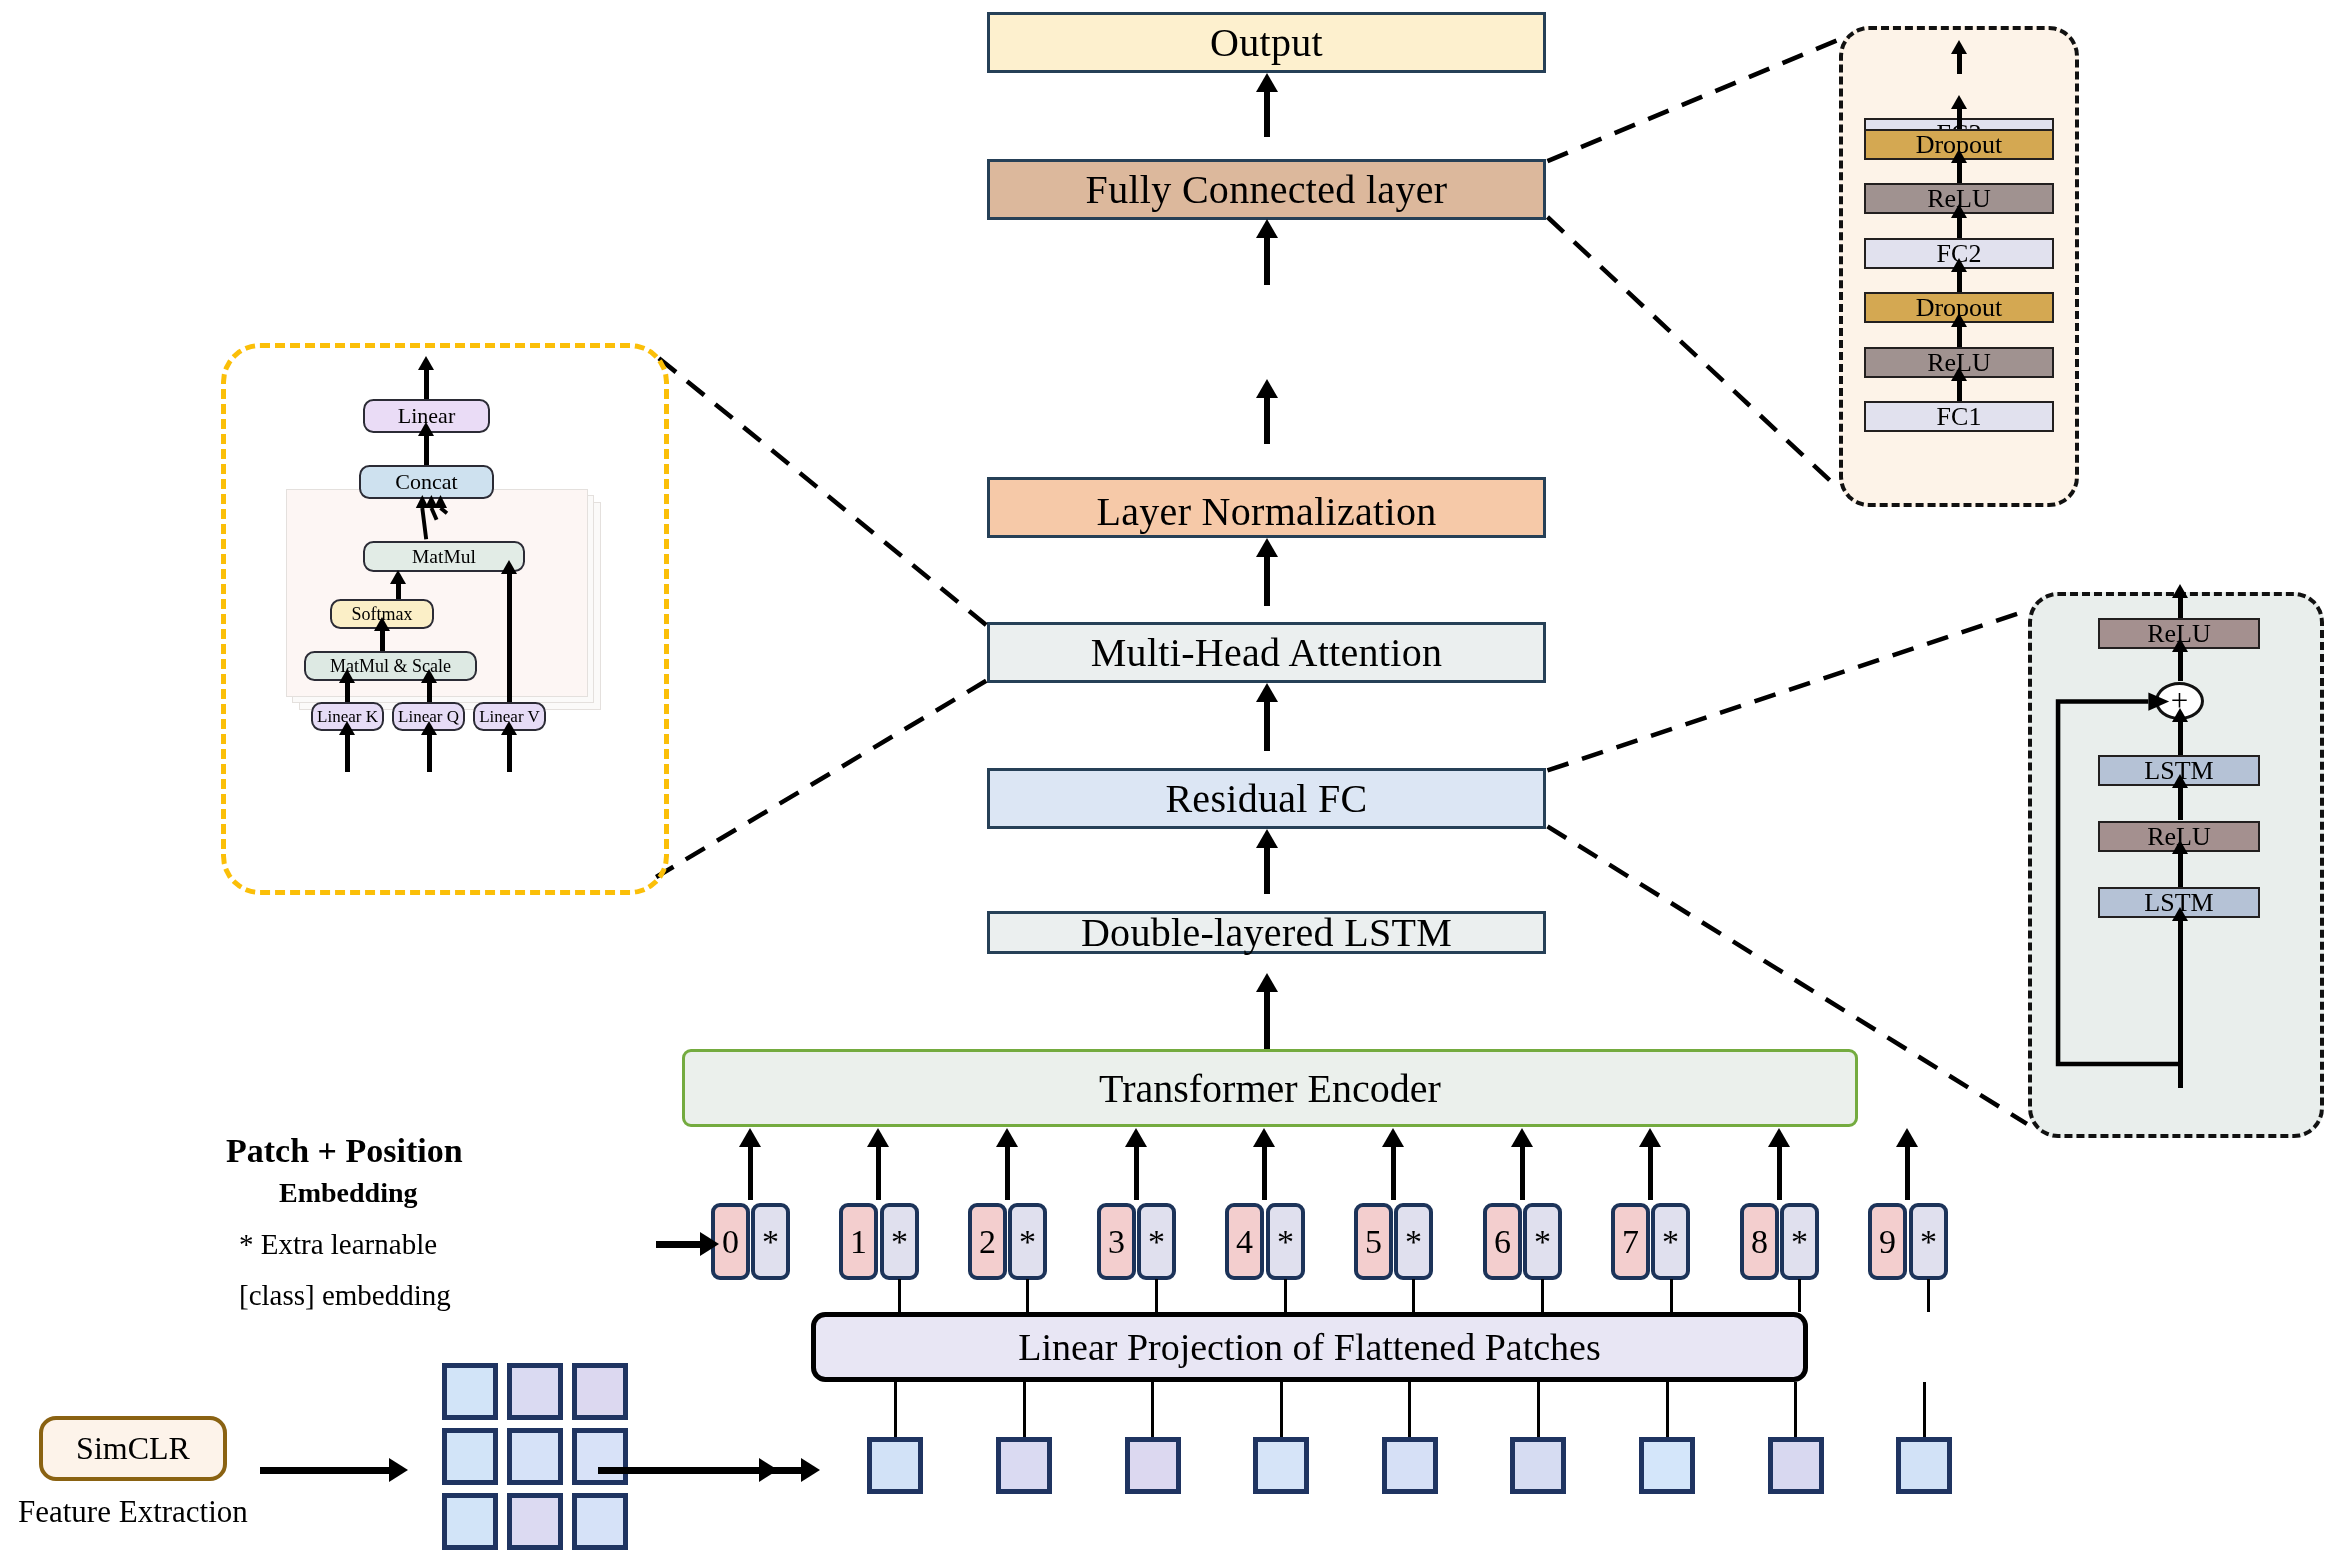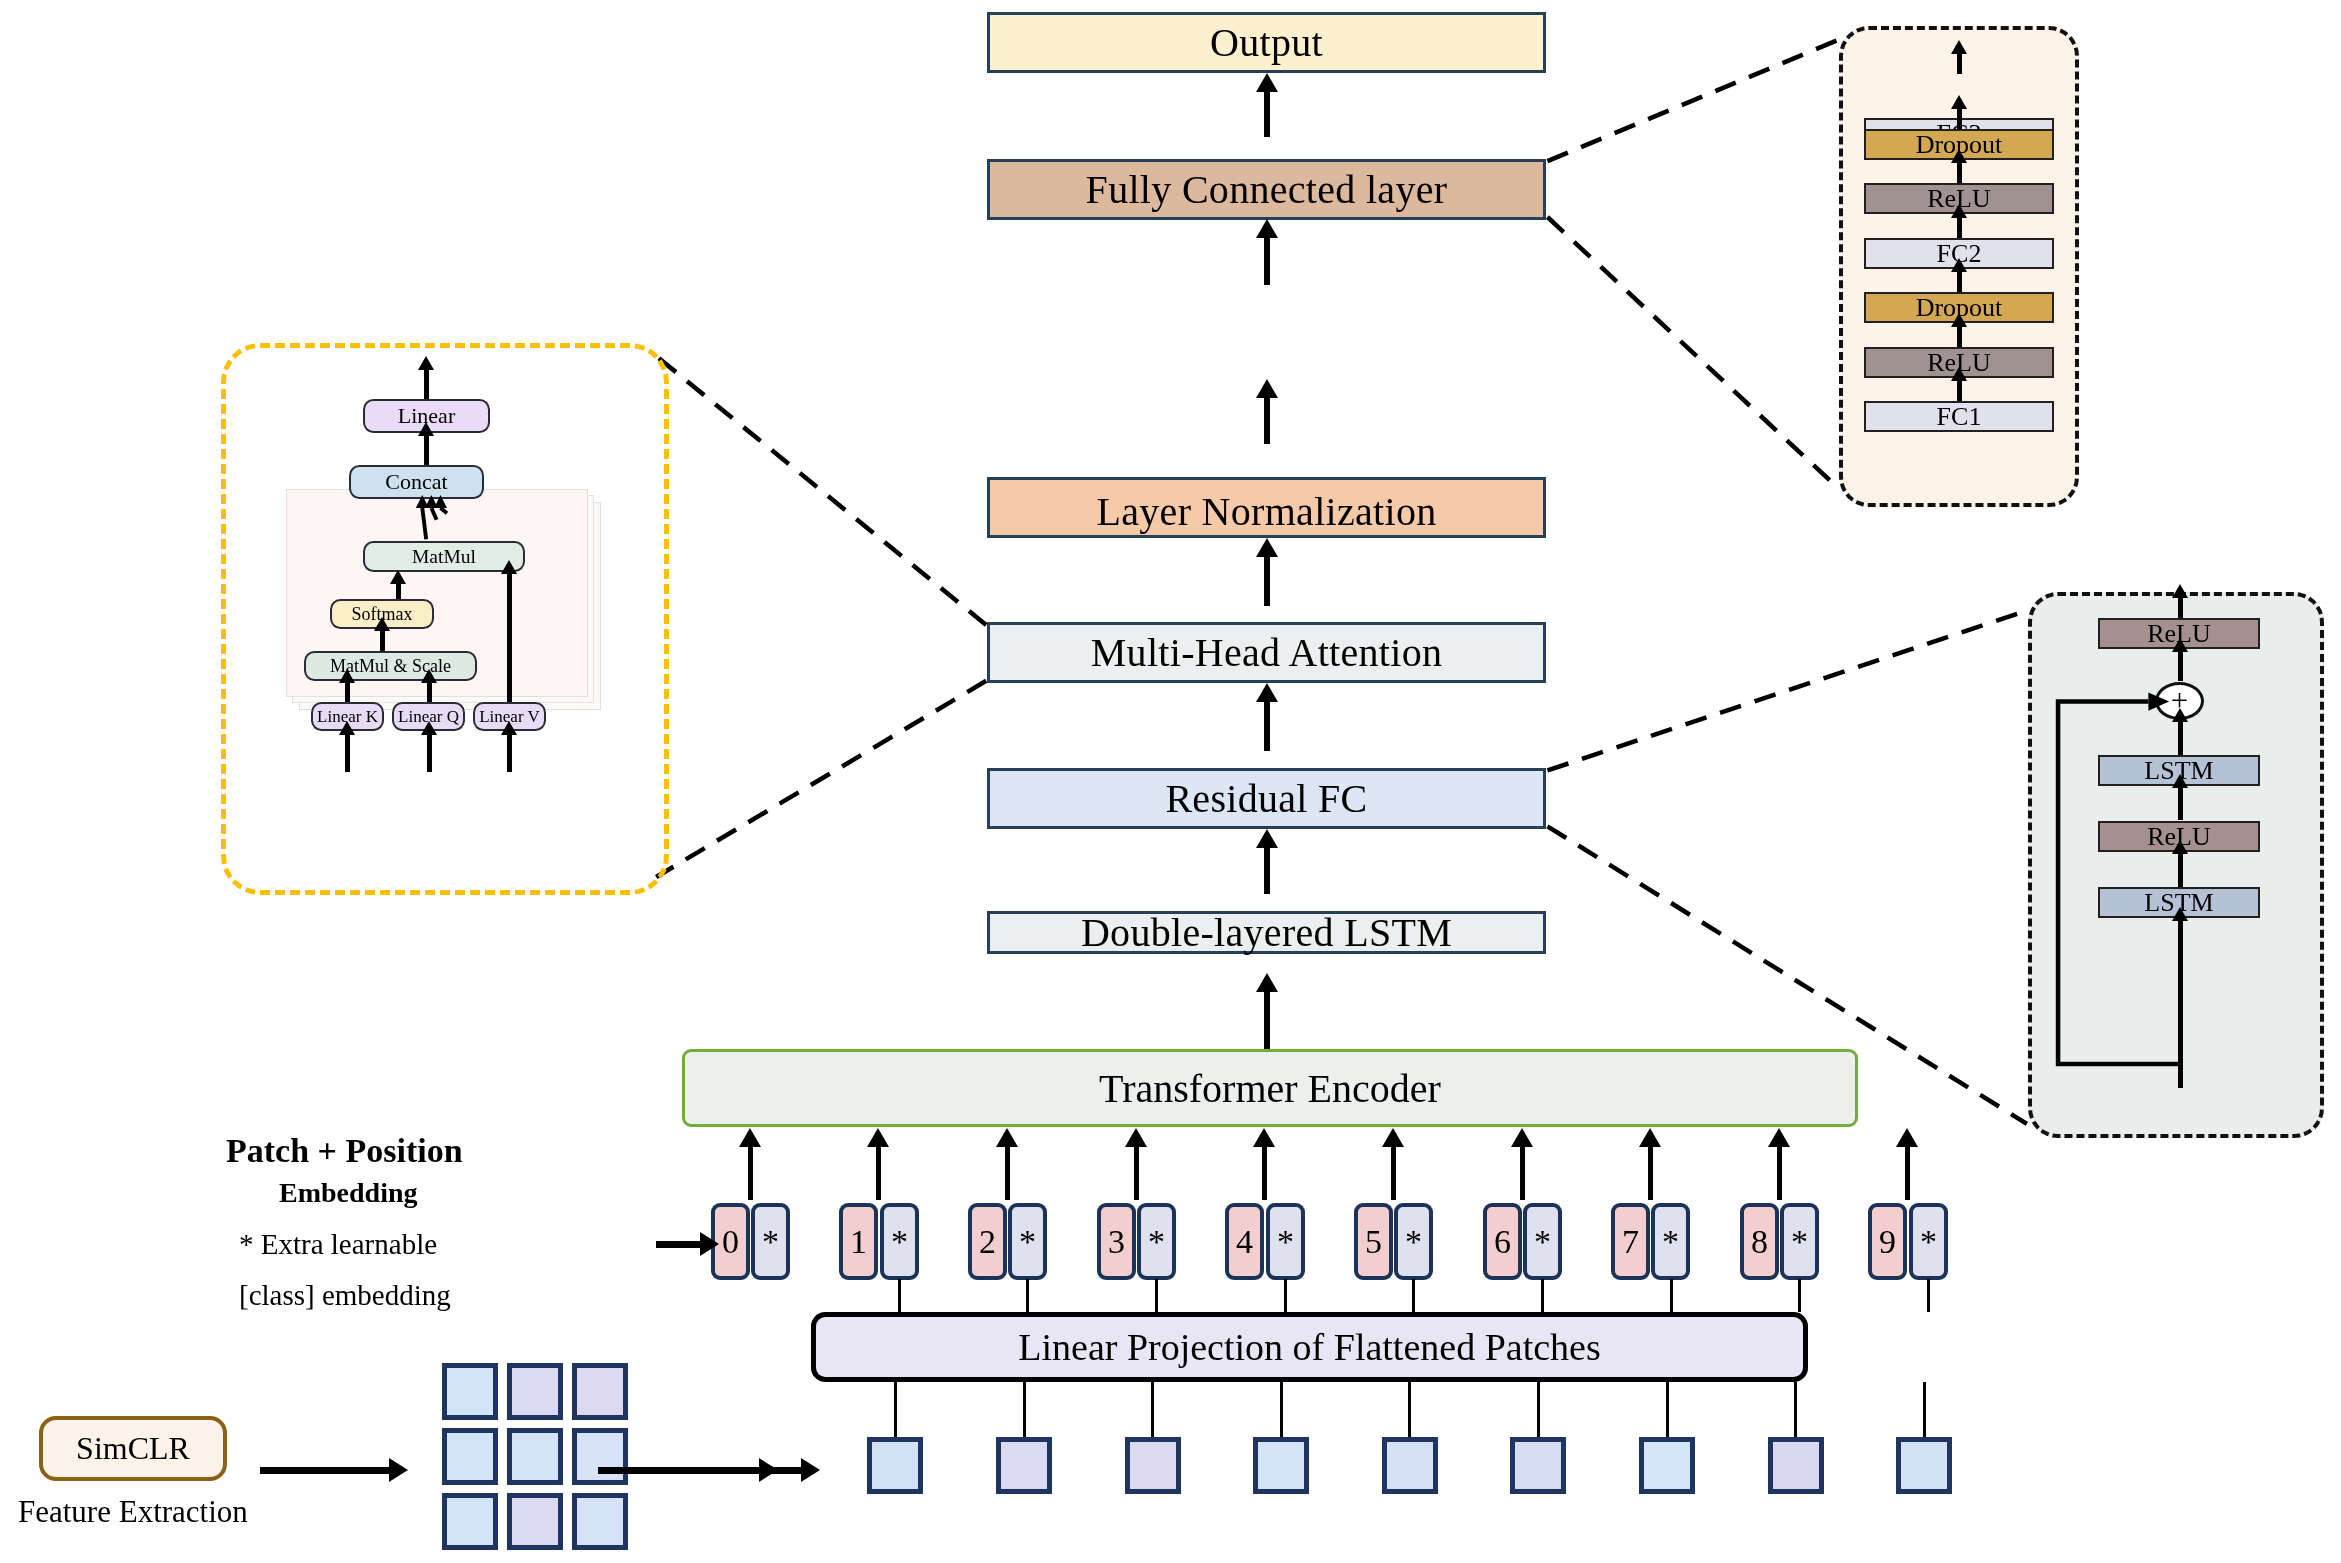--- a/index.html
+++ b/index.html
@@ -308,21 +308,21 @@
     </div>
 
   <div class="panel-orange" id="p-attn" style="left:221px;top:343px;width:448px;height:552px;"></div>
   <div id="attn-layer">
       <div class="head-card" style="left: 299px; top: 502px; width: 302px; height: 208px; background: rgb(251, 250, 249);"></div>
       <div class="head-card" style="left: 292px; top: 495px; width: 302px; height: 208px; background: rgb(251, 250, 249);"></div>
       <div class="head-card" style="left: 286px; top: 489px; width: 302px; height: 208px; background: rgb(253, 246, 244);"></div>
       <div class="pill" style="left: 363px; top: 399px; width: 127px; height: 34px; background: rgb(234, 220, 246); font-size: 22px;">
         <span>Linear</span>
       </div>
-      <div class="pill" style="left: 349px; top: 465px; width: 135px; height: 34px; background: rgb(206, 225, 239); font-size: 22px;">
+      <div class="pill" style="left: 359px; top: 465px; width: 135px; height: 34px; background: rgb(206, 225, 239); font-size: 22px;">
         <span>Concat</span>
       </div>
       <div class="pill" style="left: 363px; top: 541px; width: 162px; height: 31px; background: rgb(226, 236, 230); font-size: 19.5px;">
         <span>MatMul</span>
       </div>
       <div class="pill" style="left: 330px; top: 599px; width: 104px; height: 30px; background: rgb(251, 239, 199); font-size: 18px;">
         <span>Softmax</span>
       </div>
       <div class="pill" style="left: 304px; top: 651px; width: 173px; height: 30px; background: rgb(221, 233, 227); font-size: 18px;">
         <span>MatMul &amp; Scale</span>

